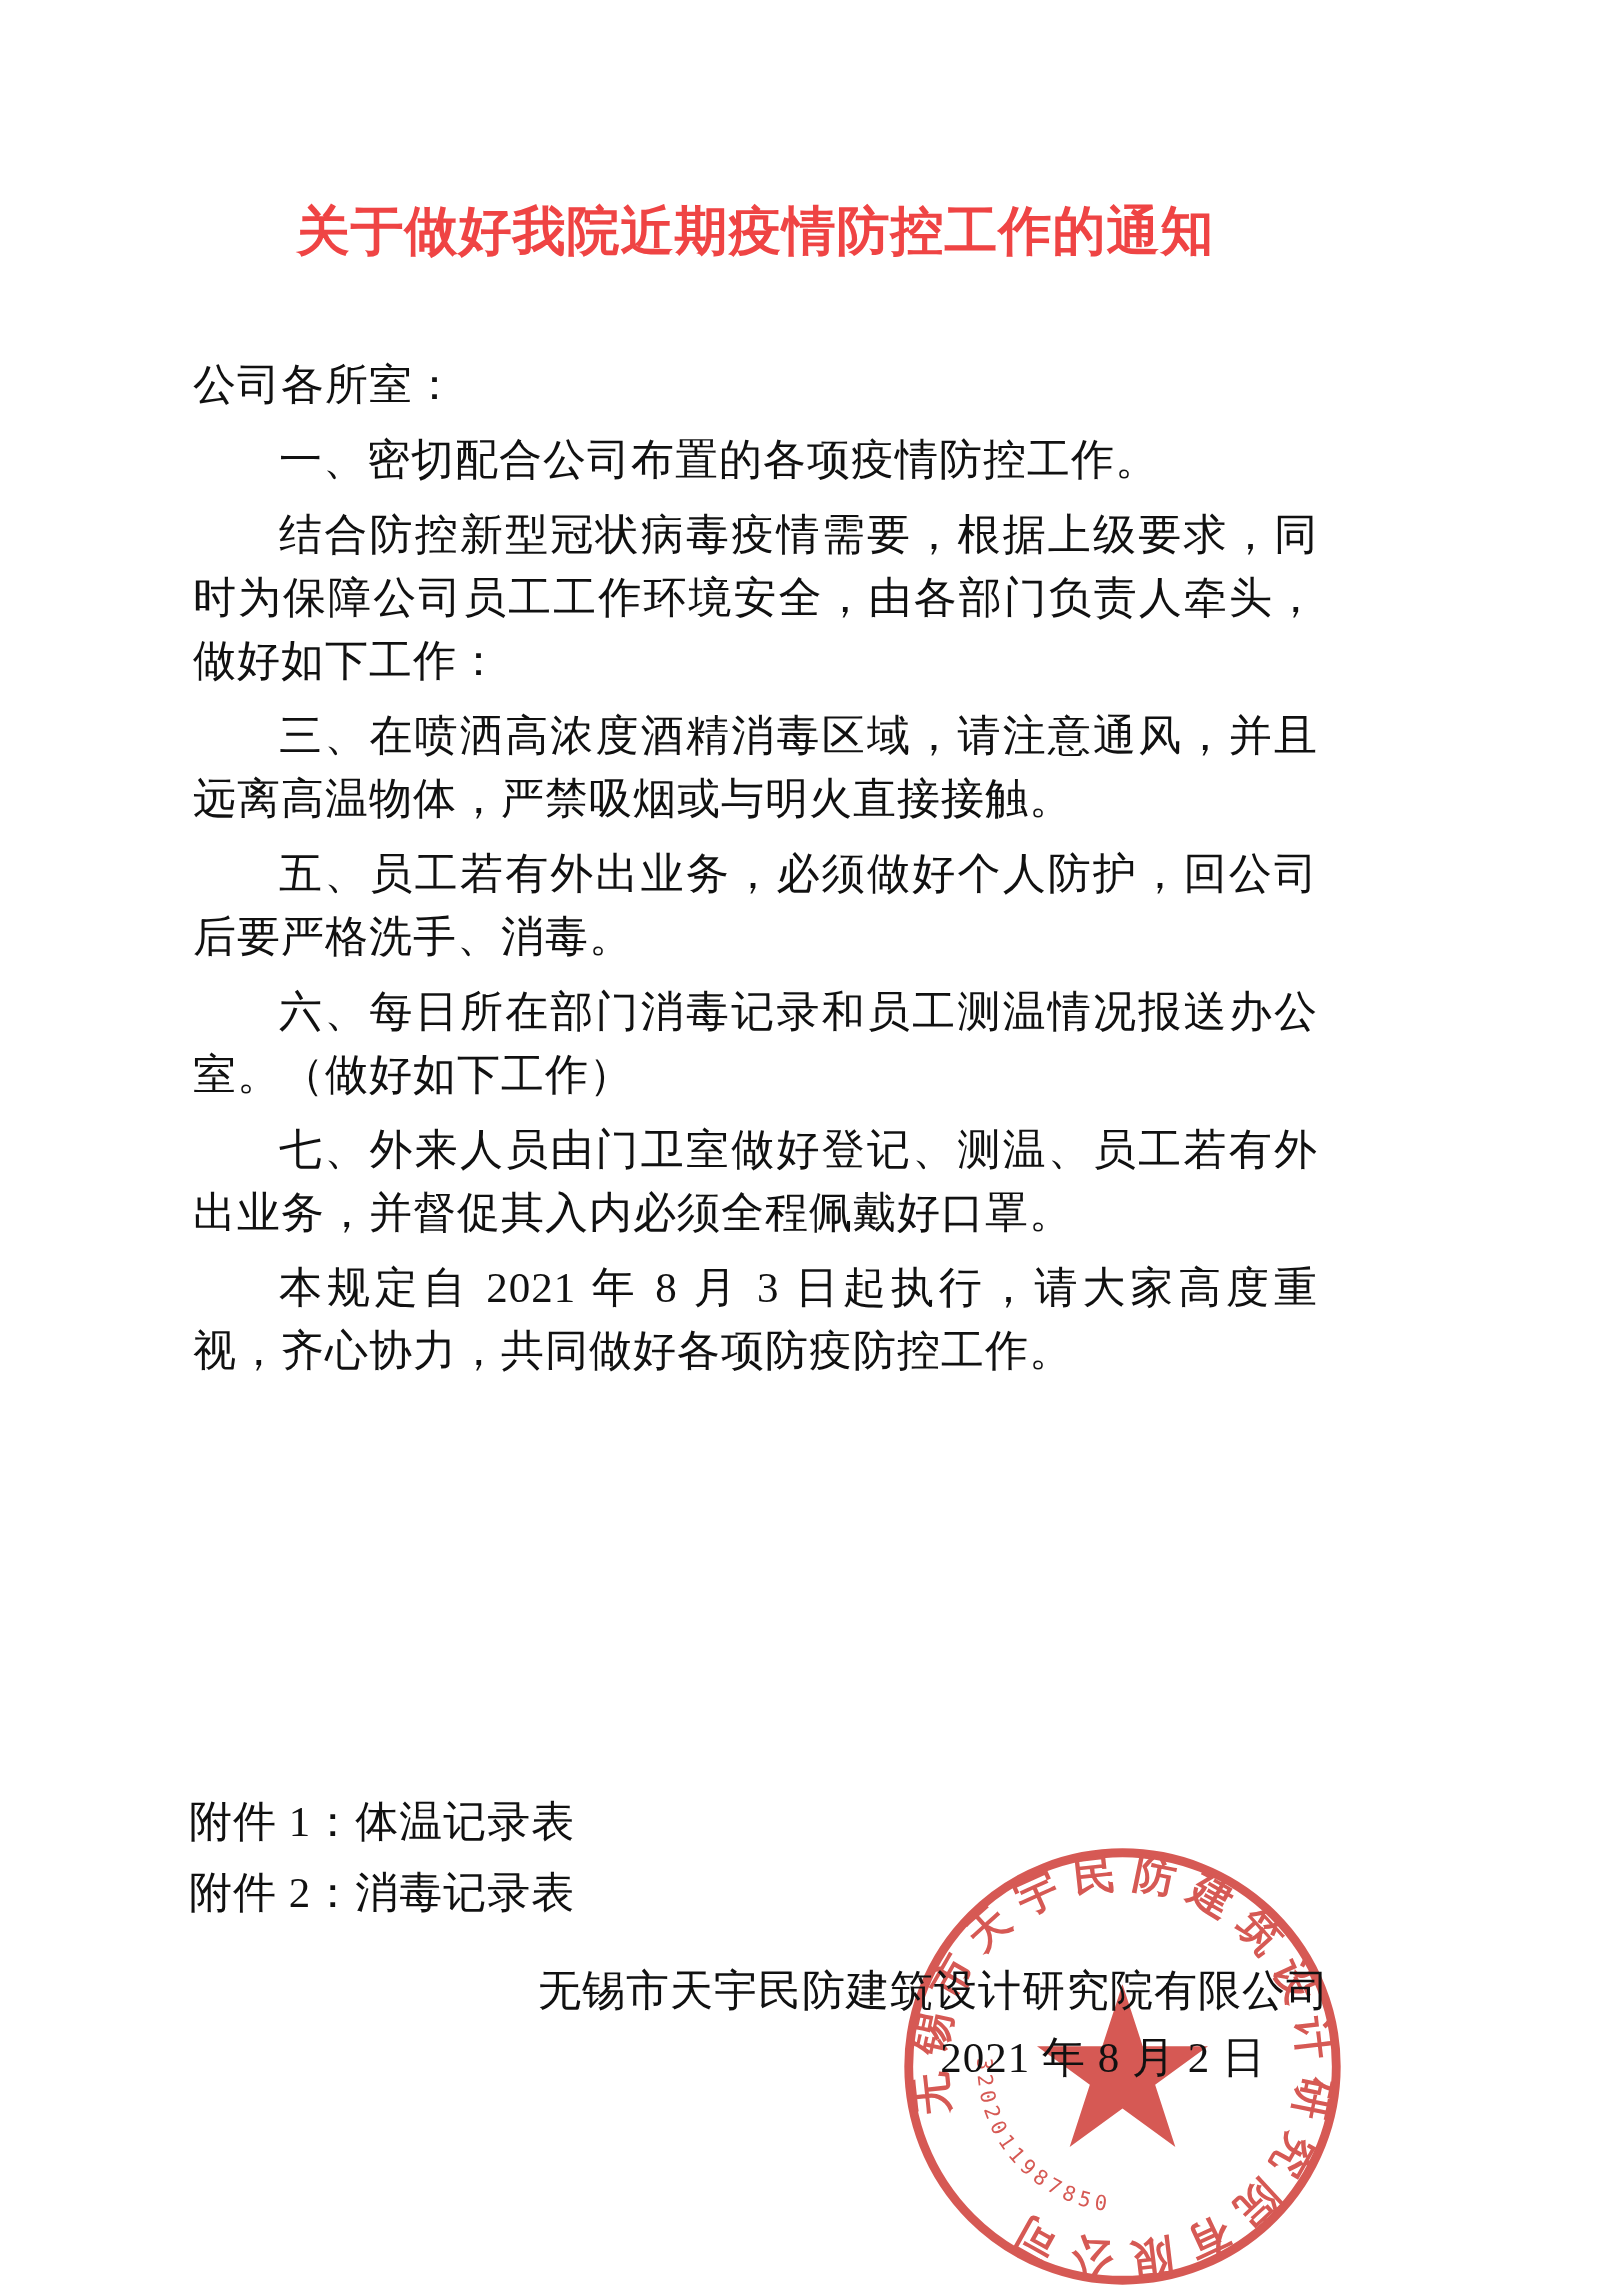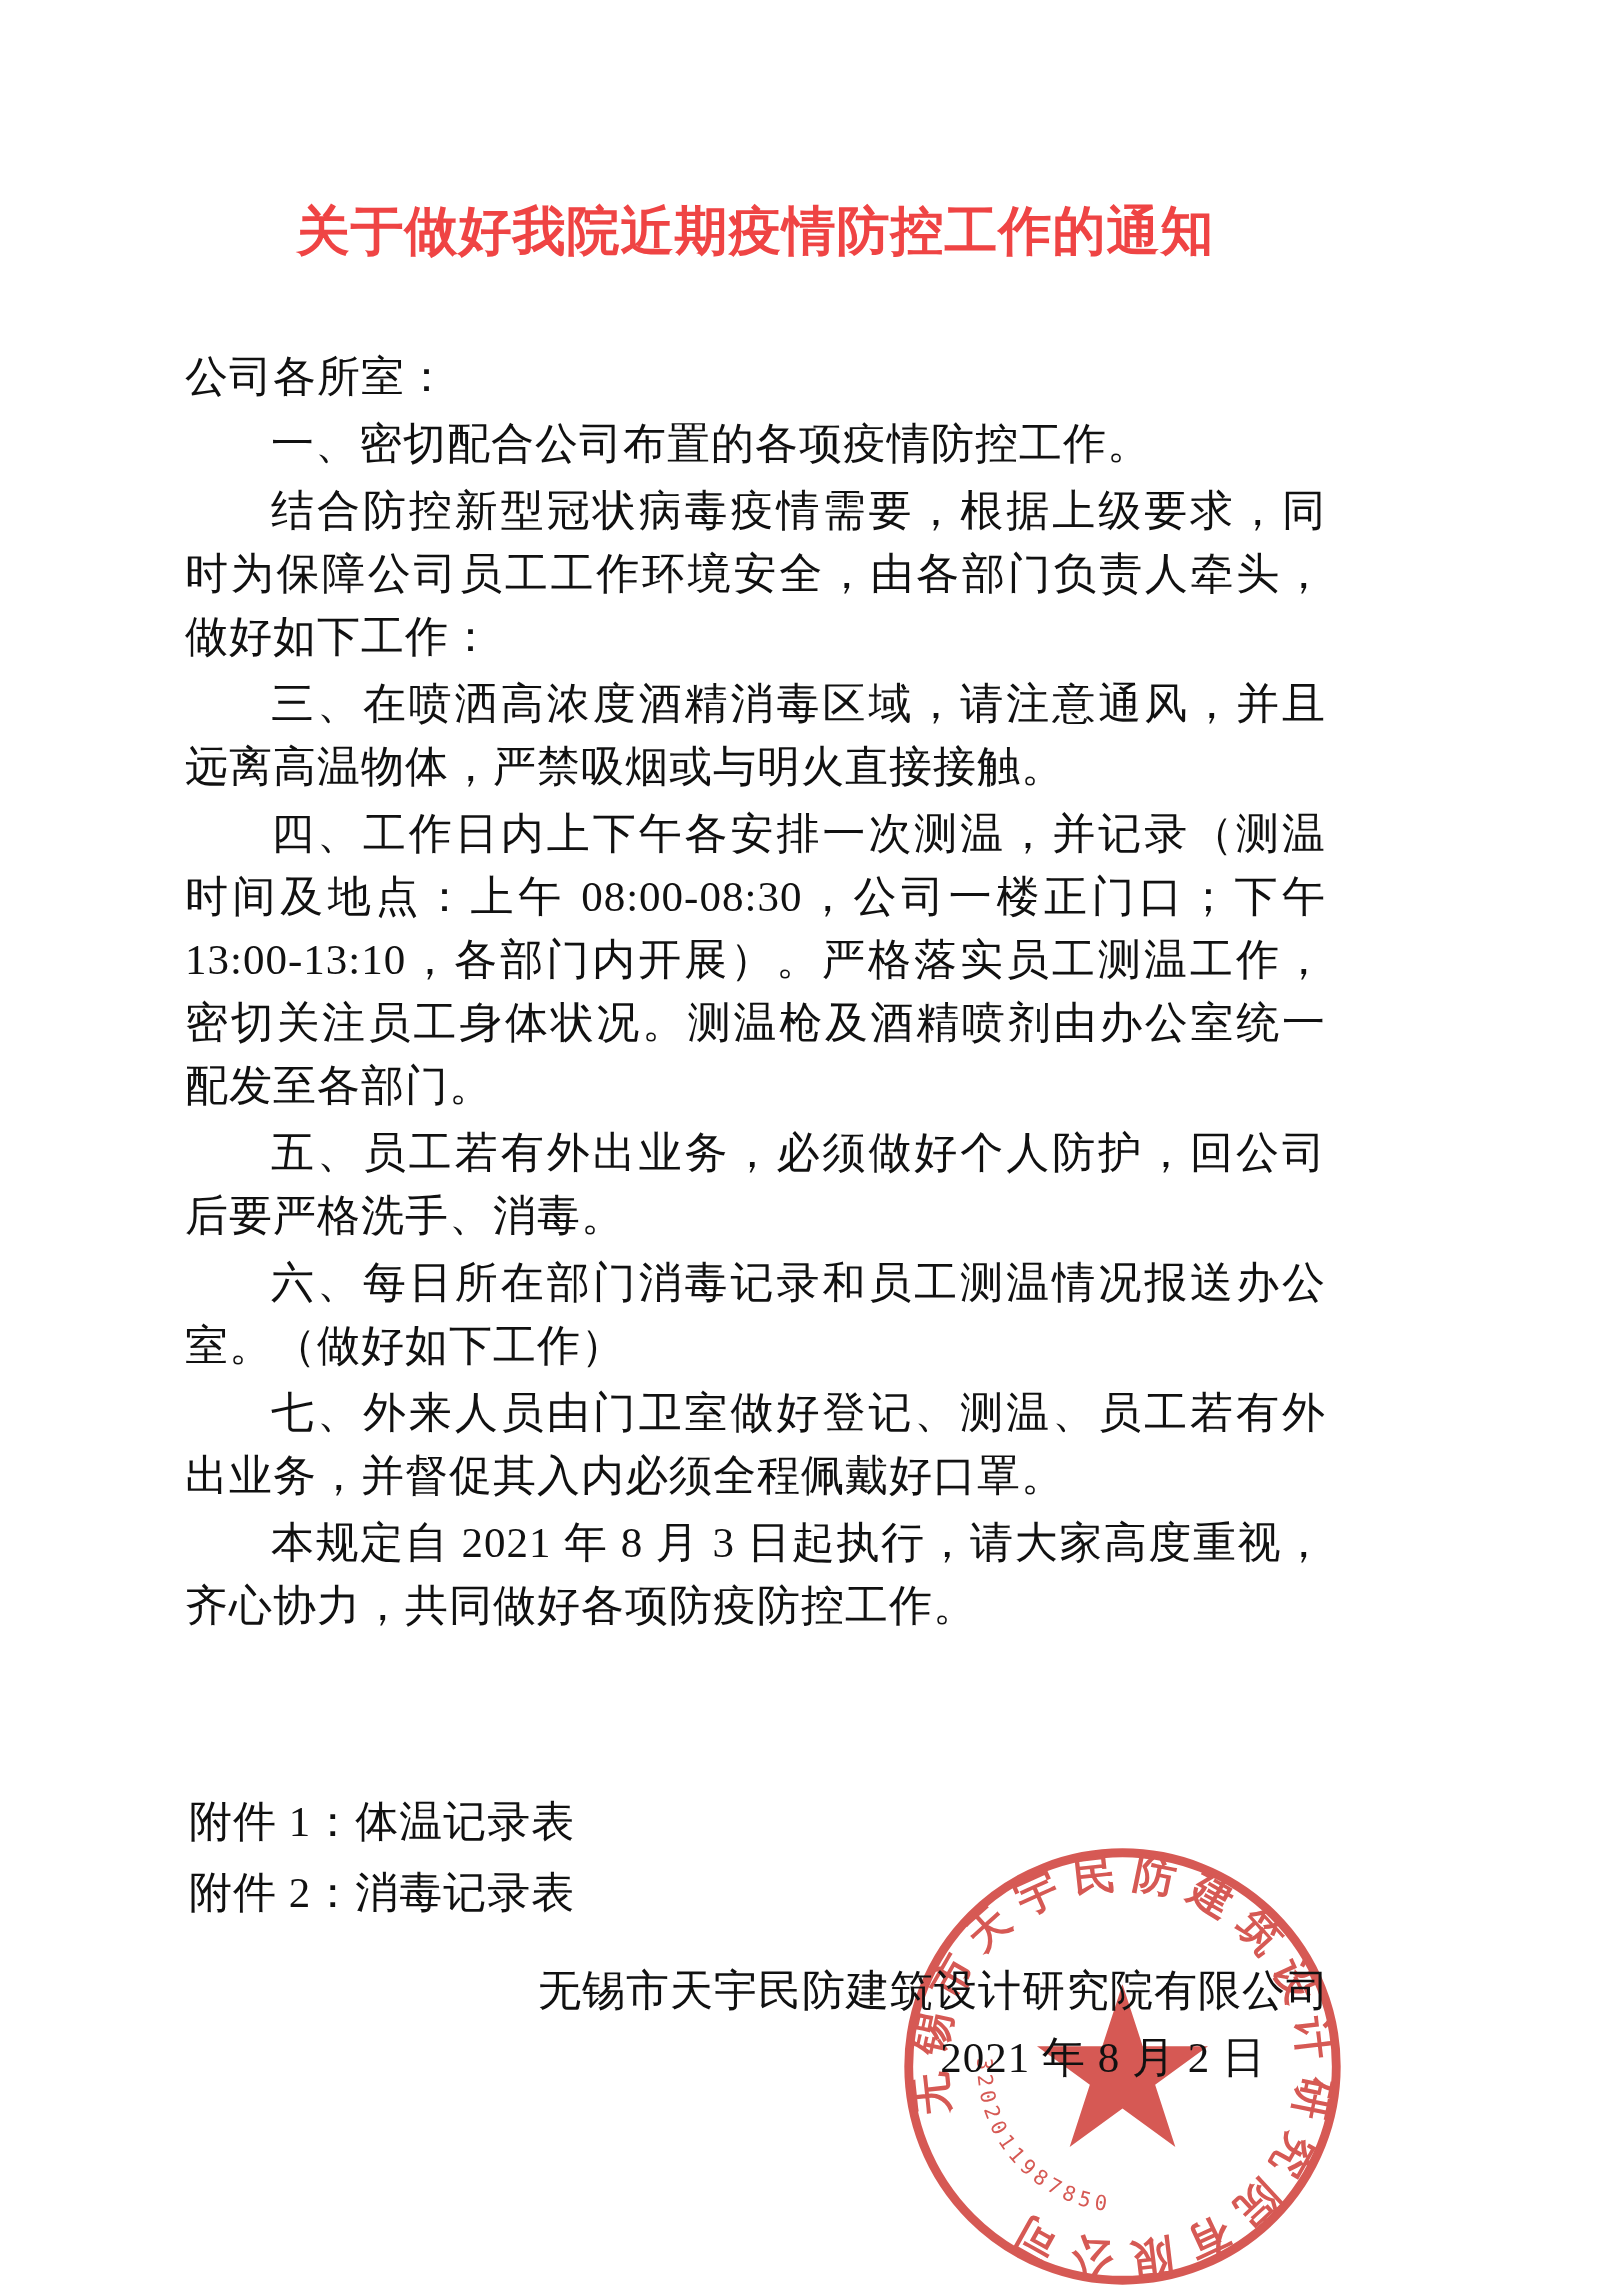--- a/index.html
+++ b/index.html
@@ -24,21 +24,21 @@
   }
   .doc-body{
     position:absolute;
     left:181px;top:341px;width:1149px;
     font-size:43px;
     line-height:63px;
     text-align:justify;
     letter-spacing:1px;
     z-index:2;
   }
-  .doc-body p{margin:4px;padding:0;text-indent:2em;}
+  .doc-body p{margin:12px;padding:0;text-indent:2em;}
   .doc-body p.no-indent{text-indent:0;}
   .attachments{
     position:absolute;
     left:181px;top:1782px;width:1149px;
     font-size:43px;
     line-height:63px;
     letter-spacing:1px;
     z-index:2;
   }
   .attachments div{margin:8px;}
@@ -94,21 +94,20 @@
     </text>
   </svg>
 
   <div class="doc-title">关于做好我院近期疫情防控工作的通知</div>
 
   <div class="doc-body">
     <p class="no-indent">公司各所室：</p>
     <p>一、密切配合公司布置的各项疫情防控工作。</p>
     <p>结合防控新型冠状病毒疫情需要，根据上级要求，同时为保障公司员工工作环境安全，由各部门负责人牵头，做好如下工作：</p>
     <p>三、在喷洒高浓度酒精消毒区域，请注意通风，并且远离高温物体，严禁吸烟或与明火直接接触。</p>
-    <p>四、工作日内上下午各安排一次测温，并记录（测温时间及地点：上午 08:00-08:30，公司一楼正门口；下午 13:00-13:10，各部门内开展）。严格落实员工测温工作，密切关注员工身体状况。测温枪及酒精喷剂由办公室统一配发至各部门。</p>
     <p>五、员工若有外出业务，必须做好个人防护，回公司后要严格洗手、消毒。</p>
     <p>六、每日所在部门消毒记录和员工测温情况报送办公室。（做好如下工作）</p>
     <p>七、外来人员由门卫室做好登记、测温、员工若有外出业务，并督促其入内必须全程佩戴好口罩。</p>
     <p>本规定自 2021 年 8 月 3 日起执行，请大家高度重视，齐心协力，共同做好各项防疫防控工作。</p>
   </div>
 
   <div class="attachments">
     <div>附件 1：体温记录表</div>
     <div>附件 2：消毒记录表</div>
   </div>

